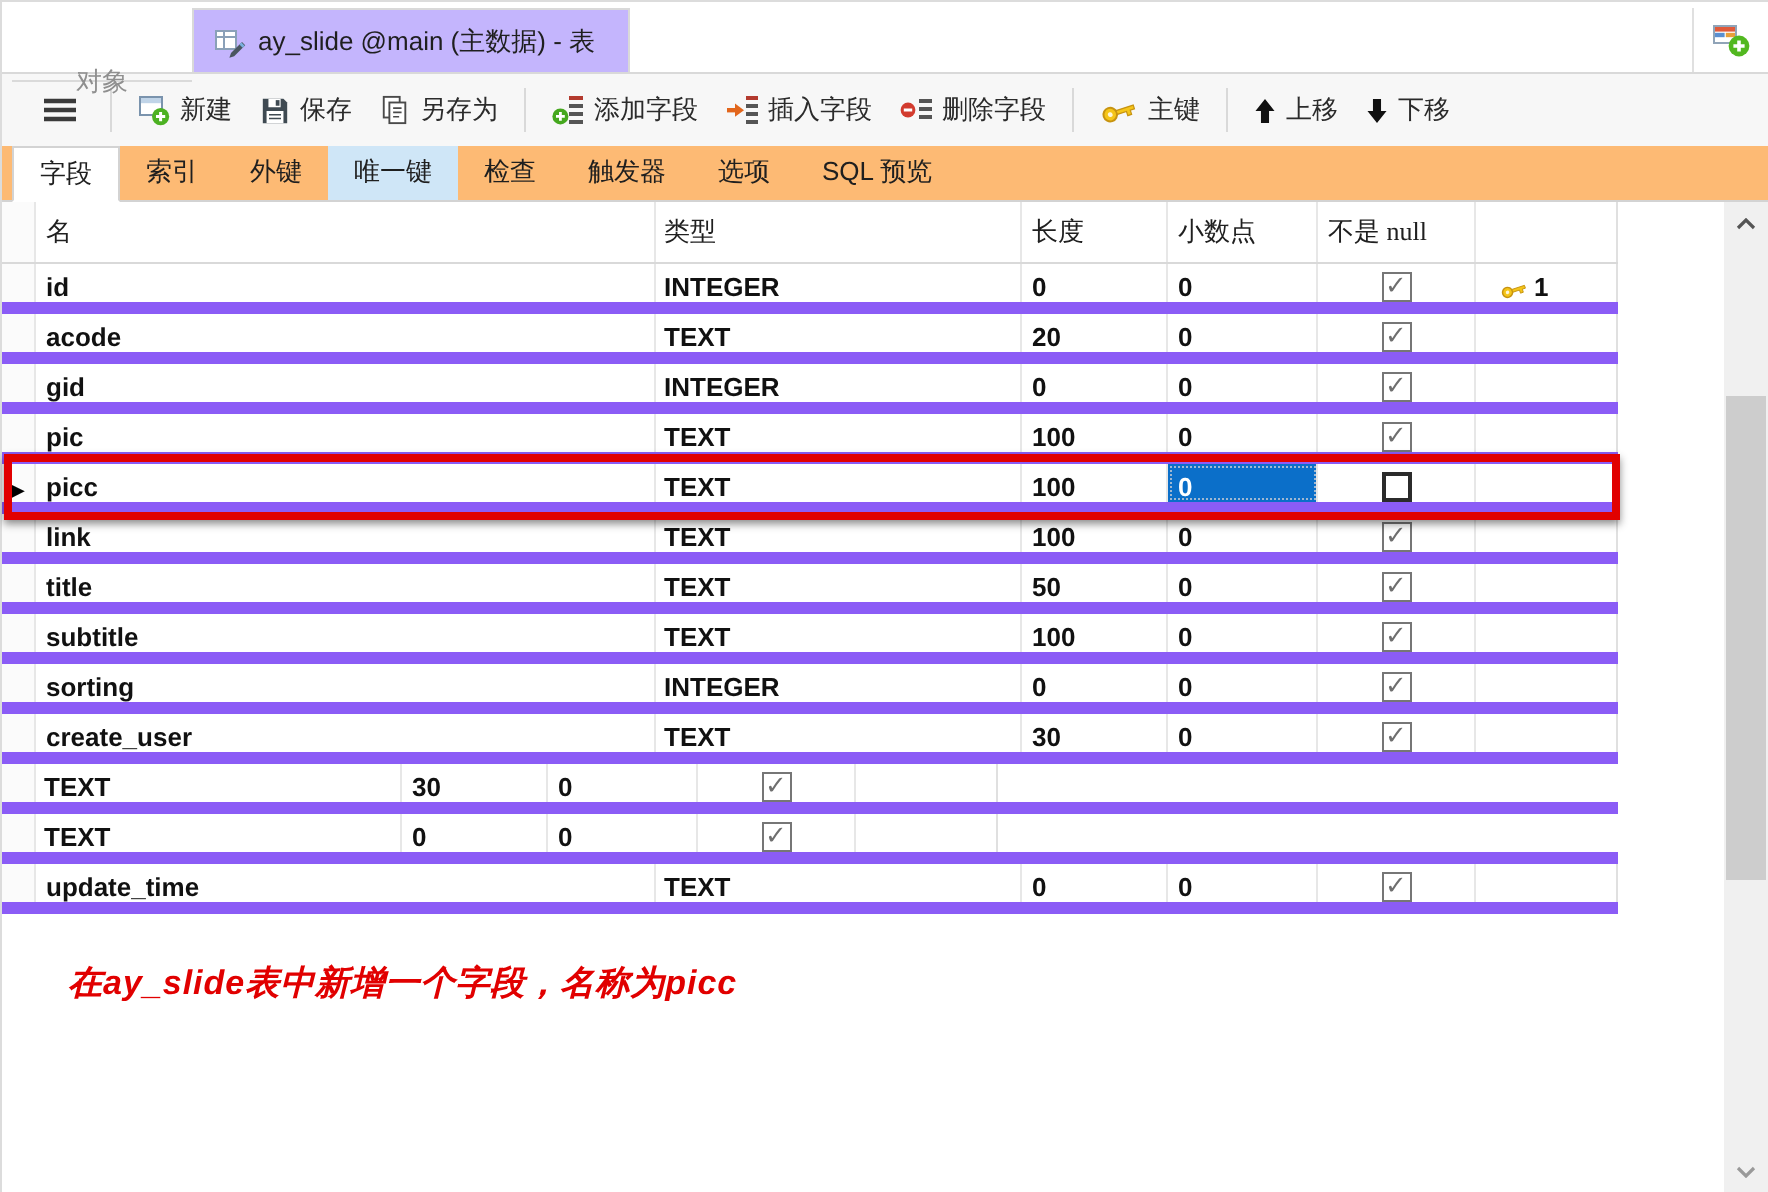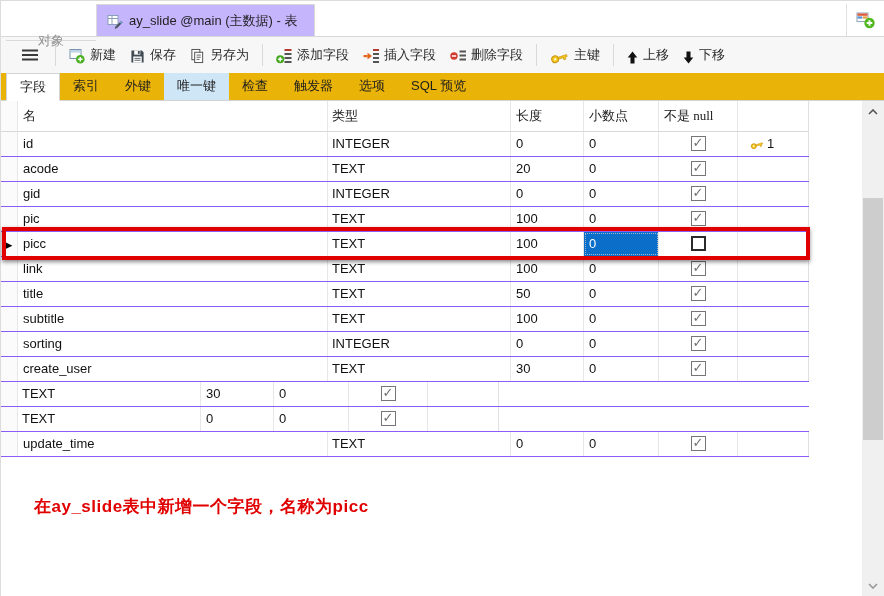--- a/index.html
+++ b/index.html
@@ -12,53 +12,53 @@
   
   .tabbar{position:relative;height:36px;background:#fff;border-bottom:1px solid #d9d9d9;display:flex;align-items:stretch;padding-top:3px;}
   .tab{display:flex;align-items:center;font-size:13px;}
   .tab-objects{width:90px;margin-left:5px;background:#f0f0f0;border:1px solid #dadada;border-bottom:none;color:#8f8f8f;justify-content:center;margin-top:36px;}
   .tab-table{background:#c4b5fd;border:1px solid #d9d9d9;border-bottom:none;color:#1f1f1f;padding:0 16px 0 10px;gap:6px;}
   .tabbar-spacer{flex:1;}
   .newtab-btn{width:38px;border-left:1px solid #e0e0e0;display:flex;align-items:center;justify-content:center;}
 
   
   .toolbar{height:36px;background:#f7f7f7;display:flex;align-items:center;padding-left:10px;font-size:13px;color:#2b2b2b;}
-  .tbtn{display:flex;align-items:flex-end;gap:5px;padding:4px 7px;white-space:nowrap;cursor:default;}
+  .tbtn{display:flex;align-items:center;gap:5px;padding:4px 7px;white-space:nowrap;cursor:default;}
   .tsep{width:1px;height:22px;background:#d9d9d9;margin:0 6px;}
   .menu-btn{padding:4px 10px;}
 
   
-  .subtabs{height:28px;background:#eab308;border-bottom:1px solid #d3d3d3;display:flex;align-items:flex-end;padding-left:5px;font-size:13px;color:#1f1f1f;position:relative;}
+  .subtabs{height:28px;background:#fdba74;border-bottom:1px solid #d3d3d3;display:flex;align-items:flex-end;padding-left:5px;font-size:13px;color:#1f1f1f;position:relative;}
   .subtab{padding:0 13px;height:27px;line-height:26px;}
   .subtab.active{background:#fff;border:1px solid #d3d3d3;border-bottom:1px solid #fff;margin-bottom:-1px;height:28px;}
   .subtab.highlight{background:#cfe6f7;}
 
   
   .grid{position:relative;width:808px;background:#fff;}
   .g-header{display:flex;height:31px;border-bottom:1px solid #d9d9d9;font-size:13px;color:#202020;}
   .g-header .cell{display:flex;align-items:center;}
-  .g-row{display:flex;height:25px;border-bottom:1px solid #8b5cf6;font-size:13px;color:#111;}
+  .g-row{display:flex;height:25px;border-bottom:6px solid #8b5cf6;font-size:13px;color:#111;font-weight:bold;}
   .cell{border-right:1px solid #e7e7e7;padding-left:5px;overflow:hidden;white-space:nowrap;line-height:24px;}
   .c-gutter{width:17px;padding:0;background:#fbfbfb;text-align:center;}
   .c-name{width:310px;}
   .c-type{width:183px;padding-left:4px;}
   .c-len{width:73px;}
   .c-dec{width:75px;}
   .c-null{width:79px;padding:0;display:flex;justify-content:center;}
   .c-key{width:71px;border-right:1px solid #e0e0e0;padding-left:12px;}
   .marker{font-size:9px;color:#000;line-height:24px;}
   .cb{width:15px;height:15px;margin-top:4px;border:1px solid #767676;background:#fff;position:relative;display:block;}
   .cb.checked::after{content:"\2713";position:absolute;left:1px;top:-5px;font-size:13px;color:#6f6f6f;line-height:22px;}
   .cb.unchecked{border:2px solid #2b2b2b;}
   .sel{background:var(--sel-blue);color:#fff;outline:1px dotted #9fb8d2;outline-offset:-2px;}
   .keywrap{display:flex;align-items:center;gap:3px;font-size:13px;color:#111;}
 
   
   .red-box{position:absolute;left:1px;top:126px;width:808px;height:33px;border:4px solid var(--ann-red);box-shadow:0 2px 4px rgba(0,0,0,0.45);pointer-events:none;z-index:6;}
-  .red-note{position:absolute;left:33px;top:494px;font-size:17px;font-weight:bold;color:var(--ann-red);letter-spacing:0.5px;}
+  .red-note{position:absolute;left:33px;top:479px;font-size:17px;font-weight:bold;color:var(--ann-red);letter-spacing:0.5px;font-style:italic;}
 
   
   .vscroll{position:absolute;top:100px;right:0;bottom:0;width:22px;background:#f0f0f0;}
   .varrow{position:absolute;left:0;width:22px;height:17px;display:flex;align-items:center;justify-content:center;}
   .varrow.up{top:2px;}
   .varrow.down{bottom:2px;}
   .vthumb{position:absolute;left:1px;width:20px;top:97px;height:242px;background:#cdcdcd;}
 
   svg{display:block;}
 </style>

